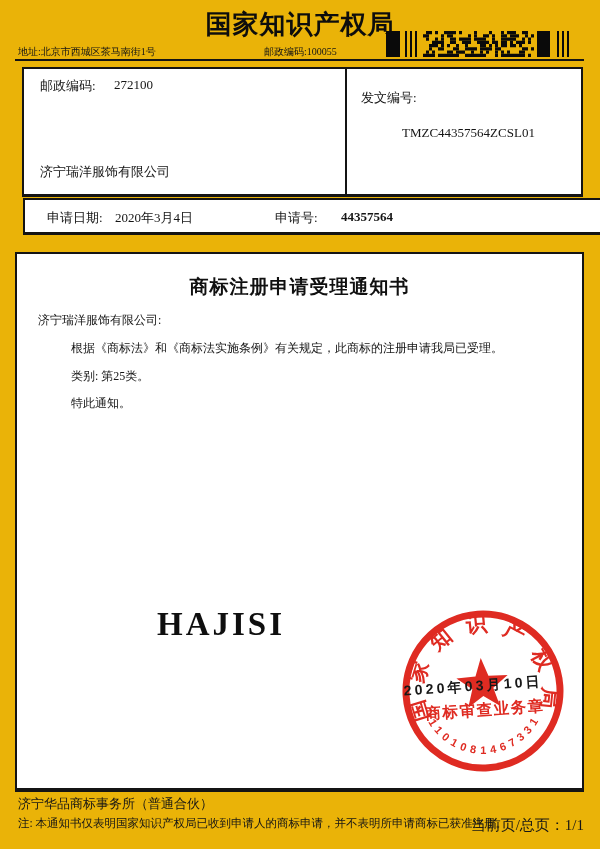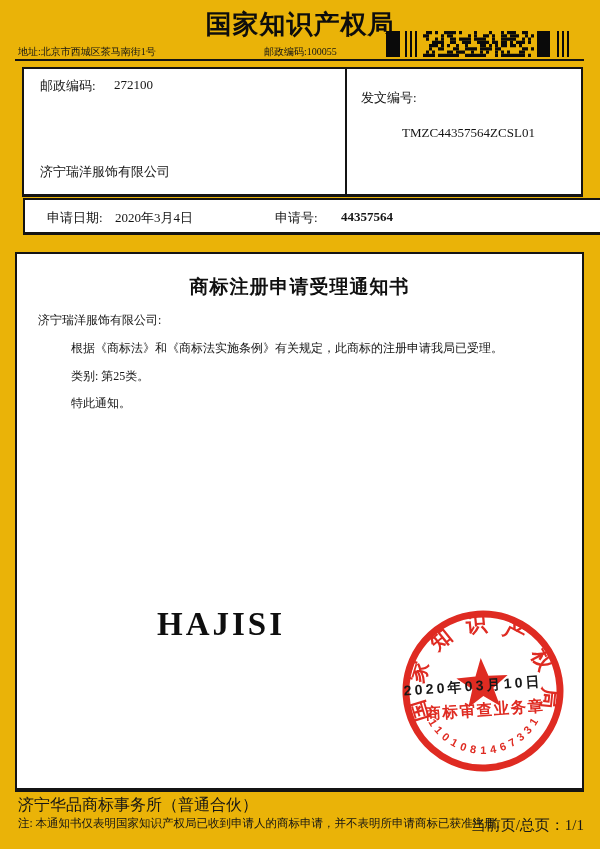--- a/index.html
+++ b/index.html
@@ -30,21 +30,21 @@
     position:absolute;left:92px;top:352px;
     font-family:"Liberation Serif","DejaVu Serif",serif;
     font-weight:700;font-size:33px;letter-spacing:3px;color:#0f0f0f;margin-left:48px;
   }
   .seal{position:absolute;left:379px;top:350px;}
   .seal text{font-family:"Liberation Sans","DejaVu Sans",sans-serif;}
   .seal-fill{fill:var(--seal-red);}
   .seal-stroke{stroke:var(--seal-red);}
   .seal-date{fill:#181818;font-weight:600;}
   .barcode{position:absolute;left:386px;top:31px;fill:#0a0a0a;}
-  .agency{position:absolute;left:18px;top:795px;font-size:16px;color:#151515;white-space:nowrap;}
+  .agency{position:absolute;left:18px;top:795px;font-size:13px;color:#151515;white-space:nowrap;}
   .footer-note{position:absolute;left:18px;top:816px;font-size:11.5px;color:#151515;white-space:nowrap;}
   .page-ind{position:absolute;right:16px;top:816px;font-size:15px;color:#151515;white-space:nowrap;}
 </style>
 </head>
 <body>
 
 <div class="page" style="--seal-red: #df2b22; --ink: #141414;">
 
   <div class="doc-title">国家知识产权局</div>
 

